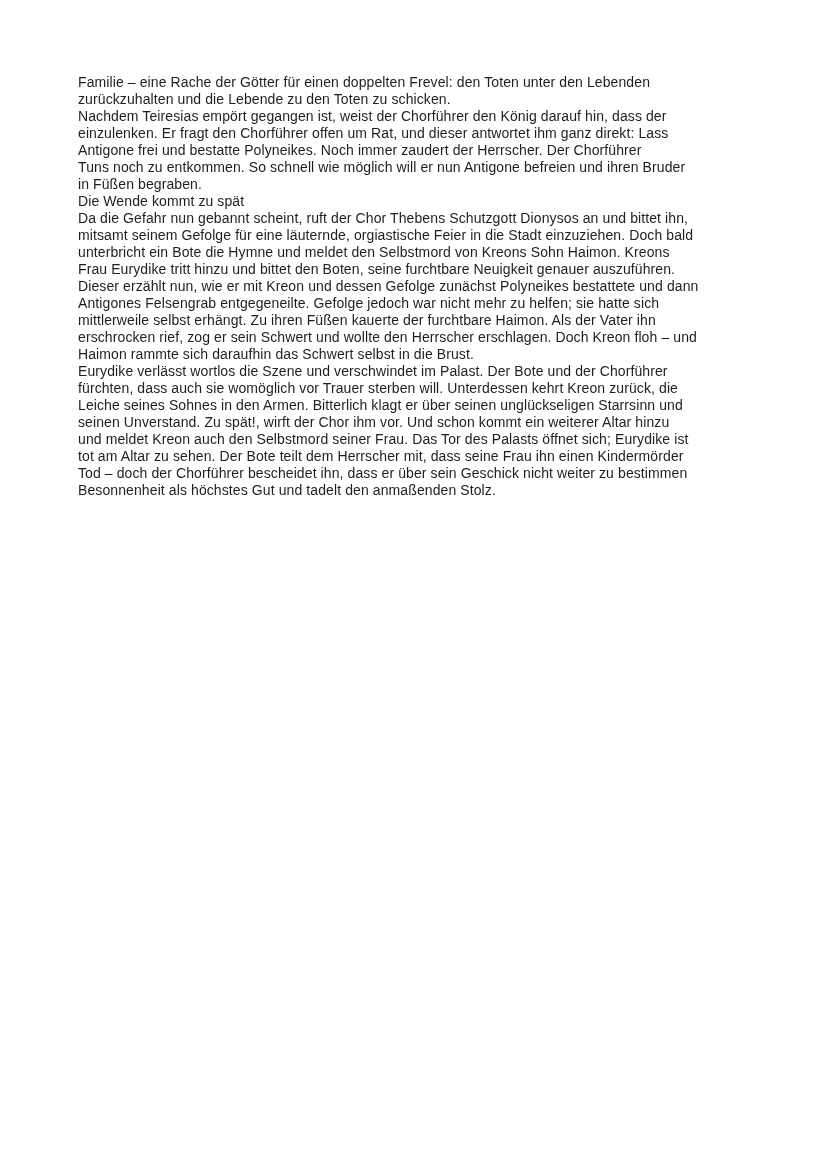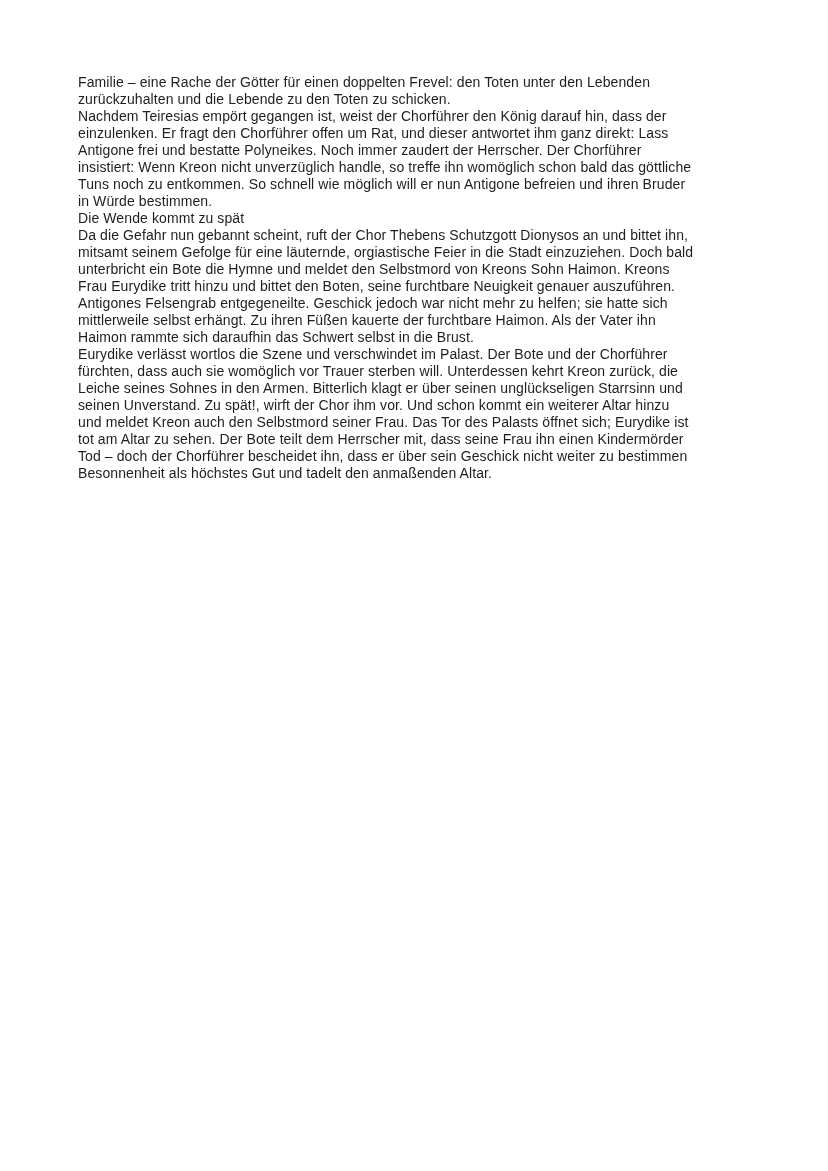--- a/index.html
+++ b/index.html
@@ -44,56 +44,57 @@
 
       <div class="line">zurückzuhalten und die Lebende zu den Toten zu schicken.</div>
 
       <div class="line">Nachdem Teiresias empört gegangen ist, weist der Chorführer den König darauf hin, dass der</div>
 
 
       <div class="line">einzulenken. Er fragt den Chorführer offen um Rat, und dieser antwortet ihm ganz direkt: Lass</div>
 
       <div class="line">Antigone frei und bestatte Polyneikes. Noch immer zaudert der Herrscher. Der Chorführer</div>
 
-      <div class="line">insistiert: Wenn Kreon nicht unverzüglich handle, so treffe ihn womöglich schon bald das göttliche</div>
 
 
       <div class="line">Tuns noch zu entkommen. So schnell wie möglich will er nun Antigone befreien und ihren Bruder</div>
 
-      <div class="line">in Würde bestimmen.</div>
+      <div class="line">in Füßen begraben.</div>
 
       <div class="line">Die Wende kommt zu spät</div>
 
       <div class="line">Da die Gefahr nun gebannt scheint, ruft der Chor Thebens Schutzgott Dionysos an und bittet ihn,</div>
 
       <div class="line">mitsamt seinem Gefolge für eine läuternde, orgiastische Feier in die Stadt einzuziehen. Doch bald</div>
 
       <div class="line">unterbricht ein Bote die Hymne und meldet den Selbstmord von Kreons Sohn Haimon. Kreons</div>
 
       <div class="line">Frau Eurydike tritt hinzu und bittet den Boten, seine furchtbare Neuigkeit genauer auszuführen.</div>
 
+      <div class="line">Dieser erzählt nun, wie er mit Kreon und dessen Gefolge zunächst Polyneikes bestattete und dann</div>
 
-      <div class="line">Antigones Felsengrab entgegeneilte. Geschick jedoch war nicht mehr zu helfen; sie hatte sich</div>
+      <div class="line">Antigones Felsengrab entgegeneilte. Gefolge jedoch war nicht mehr zu helfen; sie hatte sich</div>
 
       <div class="line">mittlerweile selbst erhängt. Zu ihren Füßen kauerte der furchtbare Haimon. Als der Vater ihn</div>
 
+      <div class="line">erschrocken rief, zog er sein Schwert und wollte den Herrscher erschlagen. Doch Kreon floh – und</div>
 
       <div class="line">Haimon rammte sich daraufhin das Schwert selbst in die Brust.</div>
 
       <div class="line">Eurydike verlässt wortlos die Szene und verschwindet im Palast. Der Bote und der Chorführer</div>
 
       <div class="line">fürchten, dass auch sie womöglich vor Trauer sterben will. Unterdessen kehrt Kreon zurück, die</div>
 
       <div class="line">Leiche seines Sohnes in den Armen. Bitterlich klagt er über seinen unglückseligen Starrsinn und</div>
 
       <div class="line">seinen Unverstand. Zu spät!, wirft der Chor ihm vor. Und schon kommt ein weiterer Altar hinzu</div>
 
       <div class="line">und meldet Kreon auch den Selbstmord seiner Frau. Das Tor des Palasts öffnet sich; Eurydike ist</div>
 
       <div class="line">tot am Altar zu sehen. Der Bote teilt dem Herrscher mit, dass seine Frau ihn einen Kindermörder</div>
 
 
       <div class="line">Tod – doch der Chorführer bescheidet ihn, dass er über sein Geschick nicht weiter zu bestimmen</div>
 
 
-      <div class="line">Besonnenheit als höchstes Gut und tadelt den anmaßenden Altar.</div>
+      <div class="line">Besonnenheit als höchstes Gut und tadelt den anmaßenden Stolz.</div>
     </div>
 </main>
 
 </body></html>

